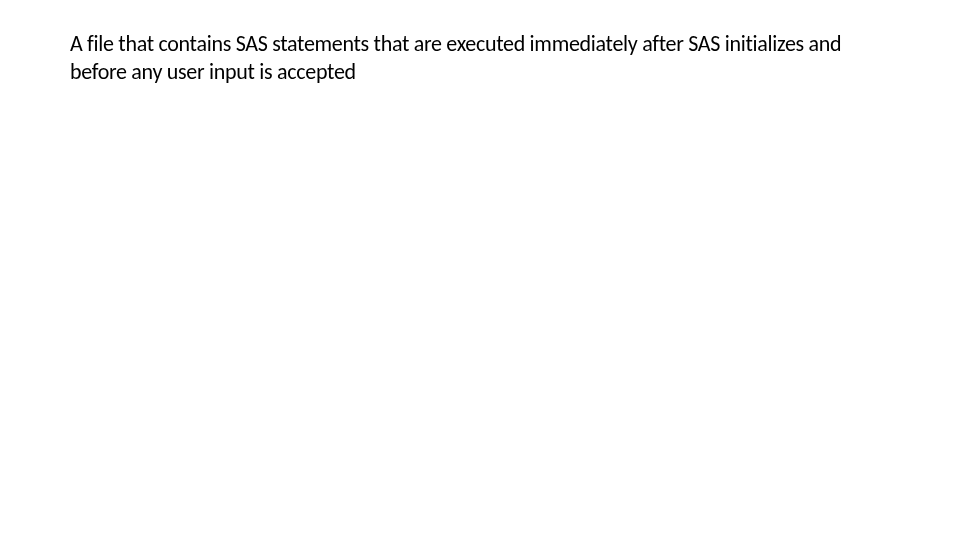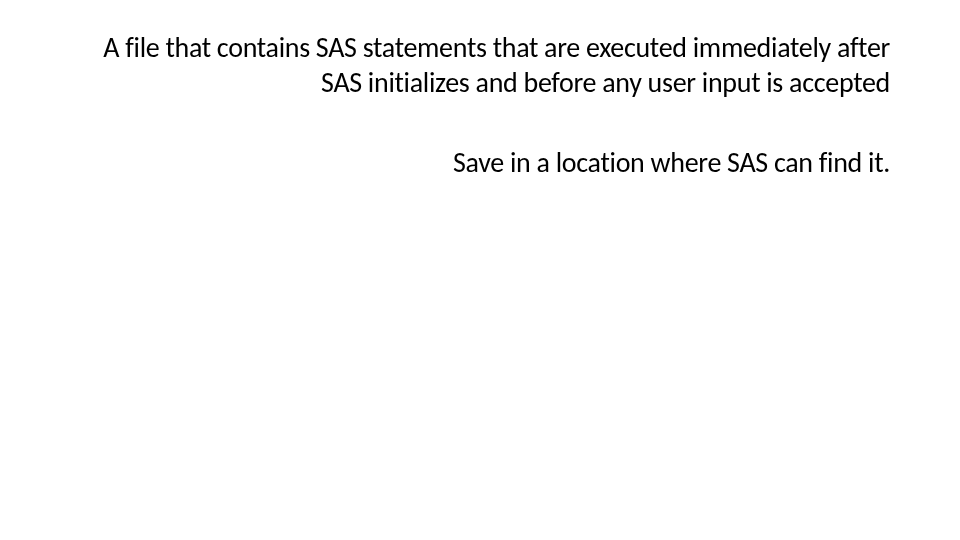--- a/index.html
+++ b/index.html
@@ -22,26 +22,24 @@
     }
     .title {
       font-size: 36px;
       font-weight: bold;
       font-style: italic;
       margin-left: 190px;
       margin-bottom: 85px;
       letter-spacing: -0.5px;
     }
     .body-text {
-      font-size: 28px;
+      font-size: 22px;
       line-height: 1.25;
       margin-bottom: 45px;
       letter-spacing: -0.3px;
-      text-align: right;
     }
   </style>
 </head>
 <body>
 
 <div class="slide">
   <p class="body-text">A file that contains SAS statements that are executed immediately after SAS initializes and before any user input is accepted</p>
-  <p class="body-text">Save in a location where SAS can find it.</p>
 </div>
 
 </body></html>

